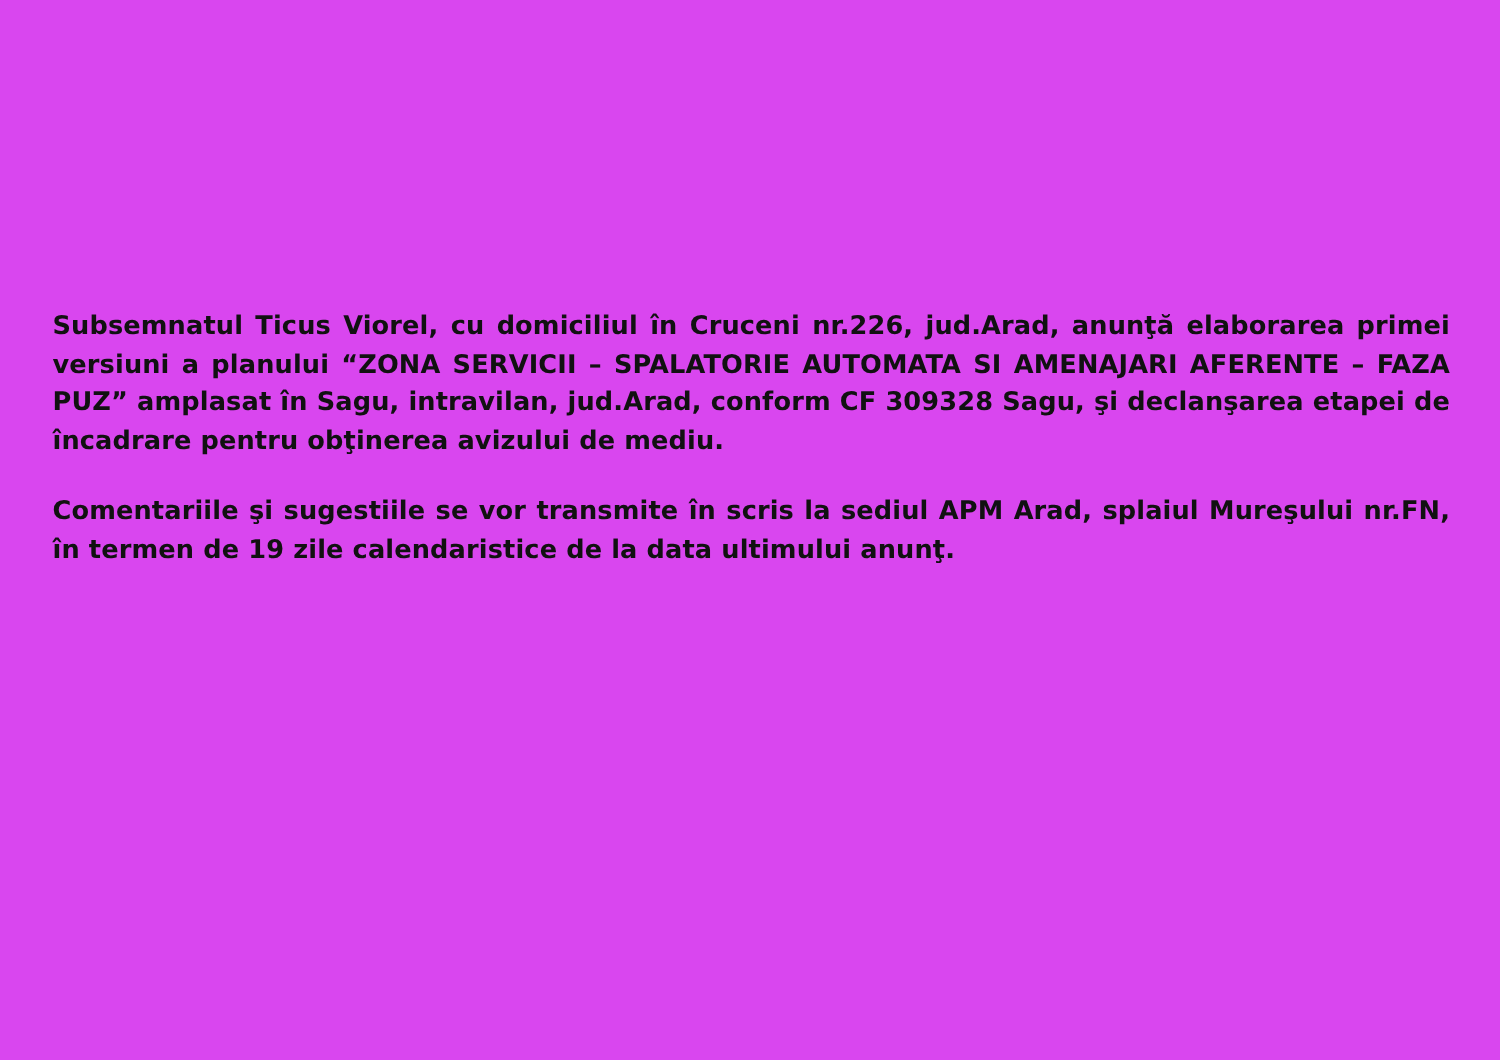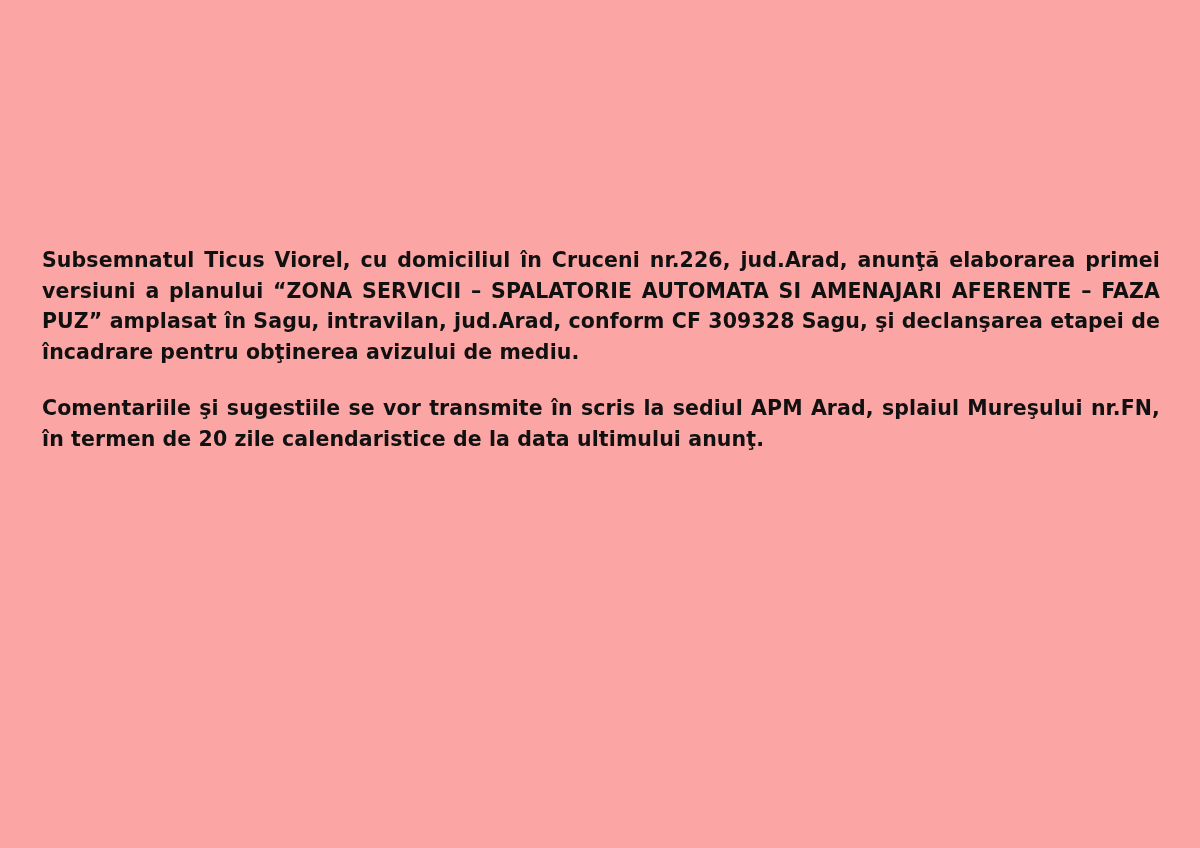--- a/index.html
+++ b/index.html
@@ -11,21 +11,21 @@
     height: 848px;
     background: #ffffff;
     font-family: "DejaVu Sans", sans-serif;
     color: #000000;
     overflow: hidden;
   }
   .page {
     position: relative;
     width: 1200px;
     height: 848px;
-    background: #fca5a5;
+    background: #d946ef;
     box-sizing: border-box;
   }
   .content {
     position: absolute;
     left: 42px;
     top: 245px;
     width: 1118px;
   }
   .para {
     font-size: 20.5px;
@@ -40,15 +40,15 @@
   .para:last-child {
     margin-bottom: 0;
   }
 </style>
 </head>
 <body>
 
 <div class="page">
   <div class="content">
     <p class="para">Subsemnatul Ticus Viorel, cu domiciliul în Cruceni nr.226, jud.Arad, anunţă elaborarea primei versiuni a planului “ZONA SERVICII – SPALATORIE AUTOMATA SI AMENAJARI AFERENTE – FAZA PUZ” amplasat în Sagu, intravilan, jud.Arad, conform CF 309328 Sagu, şi declanşarea etapei de încadrare pentru obţinerea avizului de mediu.</p>
-    <p class="para">Comentariile şi sugestiile se vor transmite în scris la sediul APM Arad, splaiul Mureşului nr.FN, în termen de 20 zile calendaristice de la data ultimului anunţ.</p>
+    <p class="para">Comentariile şi sugestiile se vor transmite în scris la sediul APM Arad, splaiul Mureşului nr.FN, în termen de 19 zile calendaristice de la data ultimului anunţ.</p>
   </div>
 </div>
 
 </body></html>

